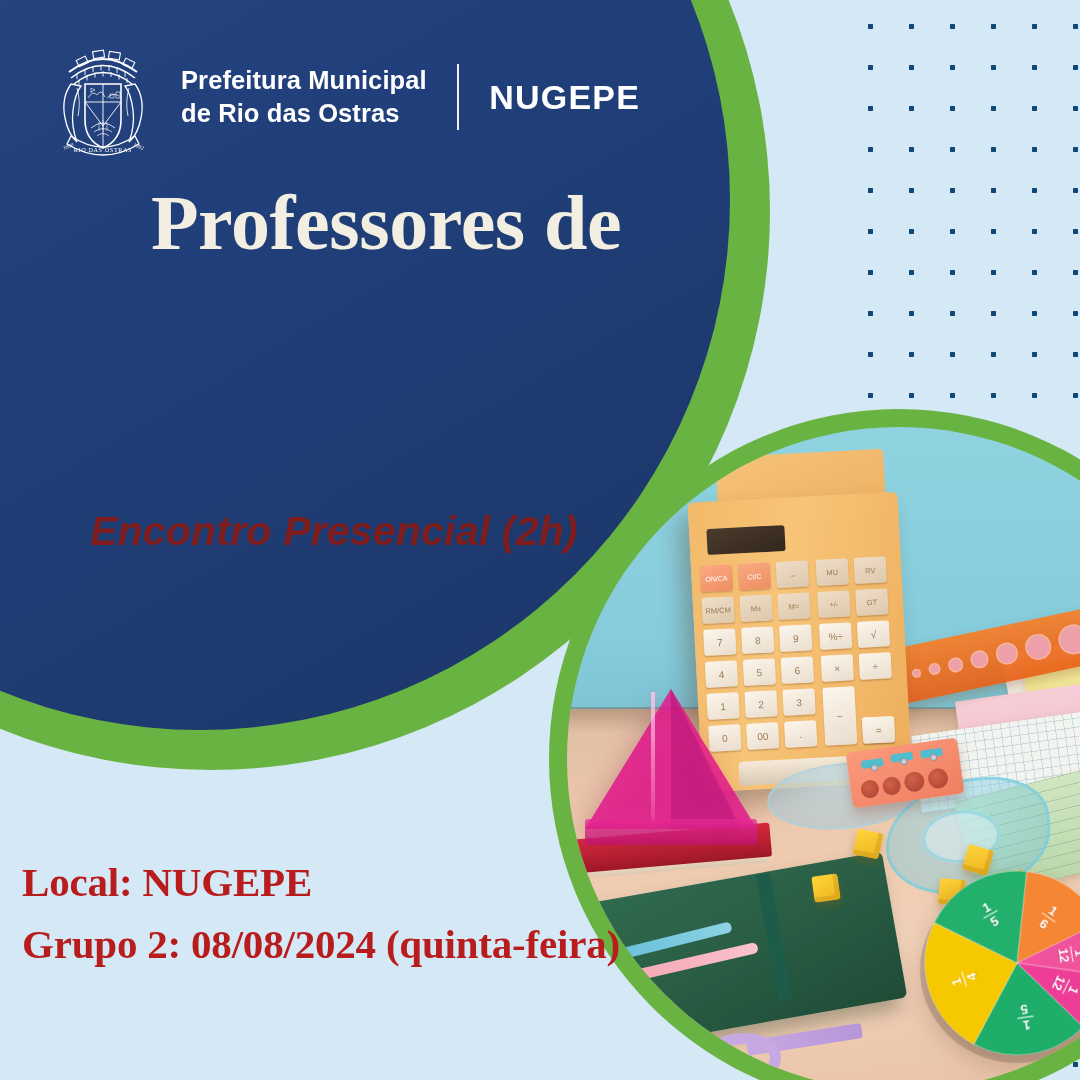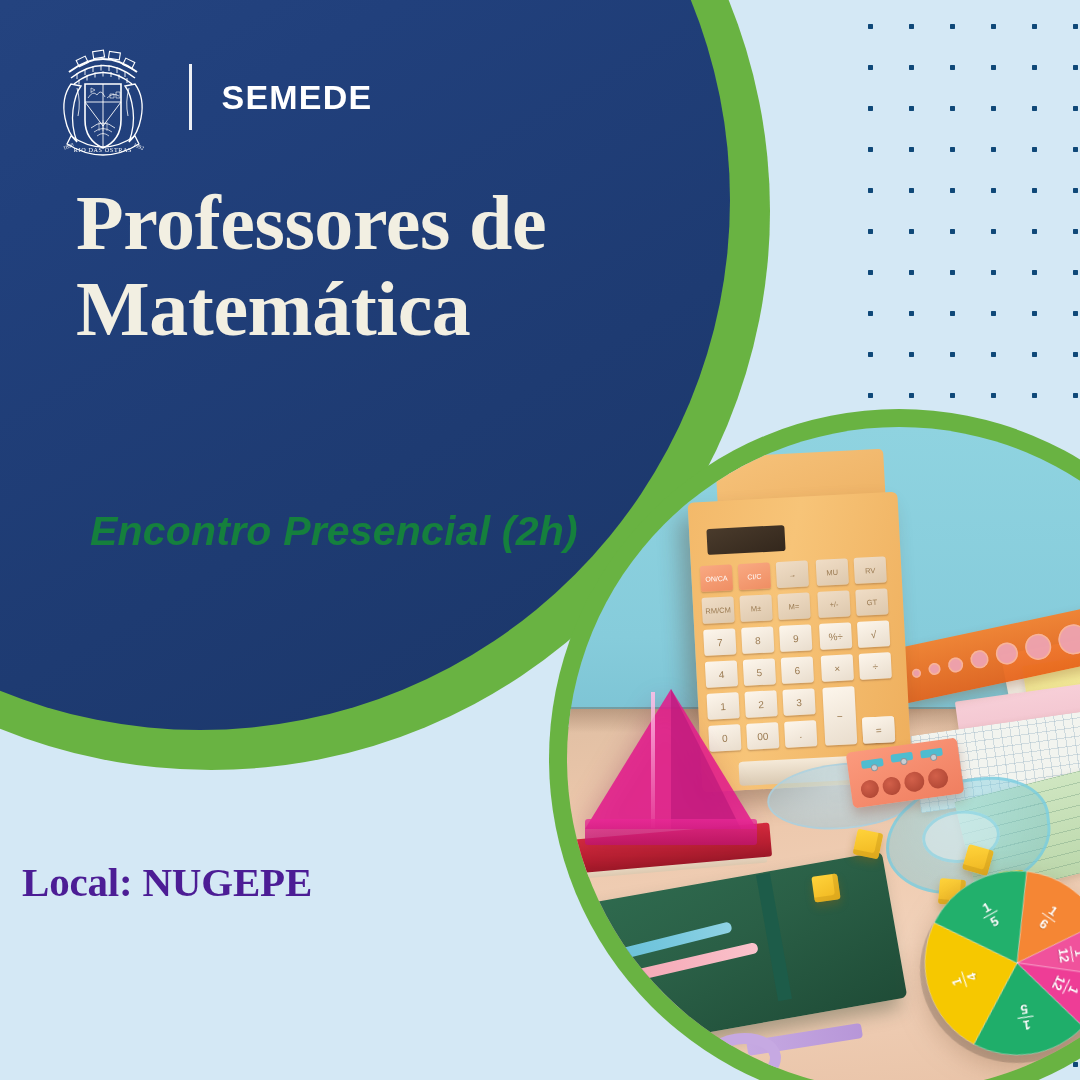--- a/index.html
+++ b/index.html
@@ -364,38 +364,38 @@
     position: absolute; left: 76px; top: 180px; width: 620px;
     z-index: 20;
     color: #f2efe2;
     font-family: "Liberation Serif", "DejaVu Serif", serif;
     font-weight: bold;
     font-size: 78px;
     line-height: 1.10;
     letter-spacing: -0.4px;
   }
   .headline .l1 { display:block; }
-  .headline .l2 { display:block; }
+  .headline .l2 { display:block;text-align:center; }
   .headline .l3 { display:block; }
 
   .subtitle {
     position: absolute; left: 90px; top: 508px; width: 620px;
     z-index: 20;
-    color: #15803d;
+    color: #7f1d1d;
     font-family: "Liberation Sans", sans-serif;
     font-weight: bold; font-style: italic;
     font-size: 41px;
     letter-spacing: .2px;
   }
 
   
   .info {
     position: absolute; left: 22px; top: 852px; width: 700px;
     z-index: 20;
-    color: #4c1d95;
+    color: #b91c1c;
     font-family: "Liberation Serif", "DejaVu Serif", serif;
     font-weight: bold;
     font-size: 41px;
     line-height: 1.50;
     letter-spacing: -0.2px;
   }
   .info div { white-space: nowrap; }
 </style>
 </head>
 <body>
@@ -595,30 +595,34 @@
         <path d="M50 100 q6 -5 12 0" stroke-width=".7"></path>
         <path d="M52 86 v9 M56 84 v11 M60 86 v9" stroke-width=".55"></path>
 
         <path d="M24 100 Q56 122 88 100 L92 108 Q56 130 20 108 Z" stroke-width="1.3"></path>
       </g>
       <text x="56" y="116" text-anchor="middle" fill="#ffffff" font-size="6.2" font-family="Liberation Serif, serif" letter-spacing=".6">RIO DAS OSTRAS</text>
       <text x="22" y="112" text-anchor="middle" fill="#ffffff" font-size="5.4" font-family="Liberation Serif, serif" transform="rotate(-22 22 112)">1890</text>
       <text x="91" y="112" text-anchor="middle" fill="#ffffff" font-size="5.4" font-family="Liberation Serif, serif" transform="rotate(22 91 112)">1992</text>
     </svg>
 
+    <div class="logo-text">
+      <div>Prefeitura Municipal</div>
+      <div>de Rio das Ostras</div>
+    </div>
 
     <div class="logo-divider"></div>
 
-    <div class="logo-sec">SEMEDE</div>
+    <div class="logo-sec">NUGEPE</div>
   </div>
 
   <div class="headline">
     <span class="l2">Professores de</span>
-    <span class="l3">Matemática</span>
   </div>
 
   <div class="subtitle">Encontro Presencial (2h)</div>
 
   <div class="info">
     <div>Local: NUGEPE</div>
+    <div>Grupo 2: 08/08/2024 (quinta-feira)</div>
   </div>
 
 </div>
 
 </body></html>

